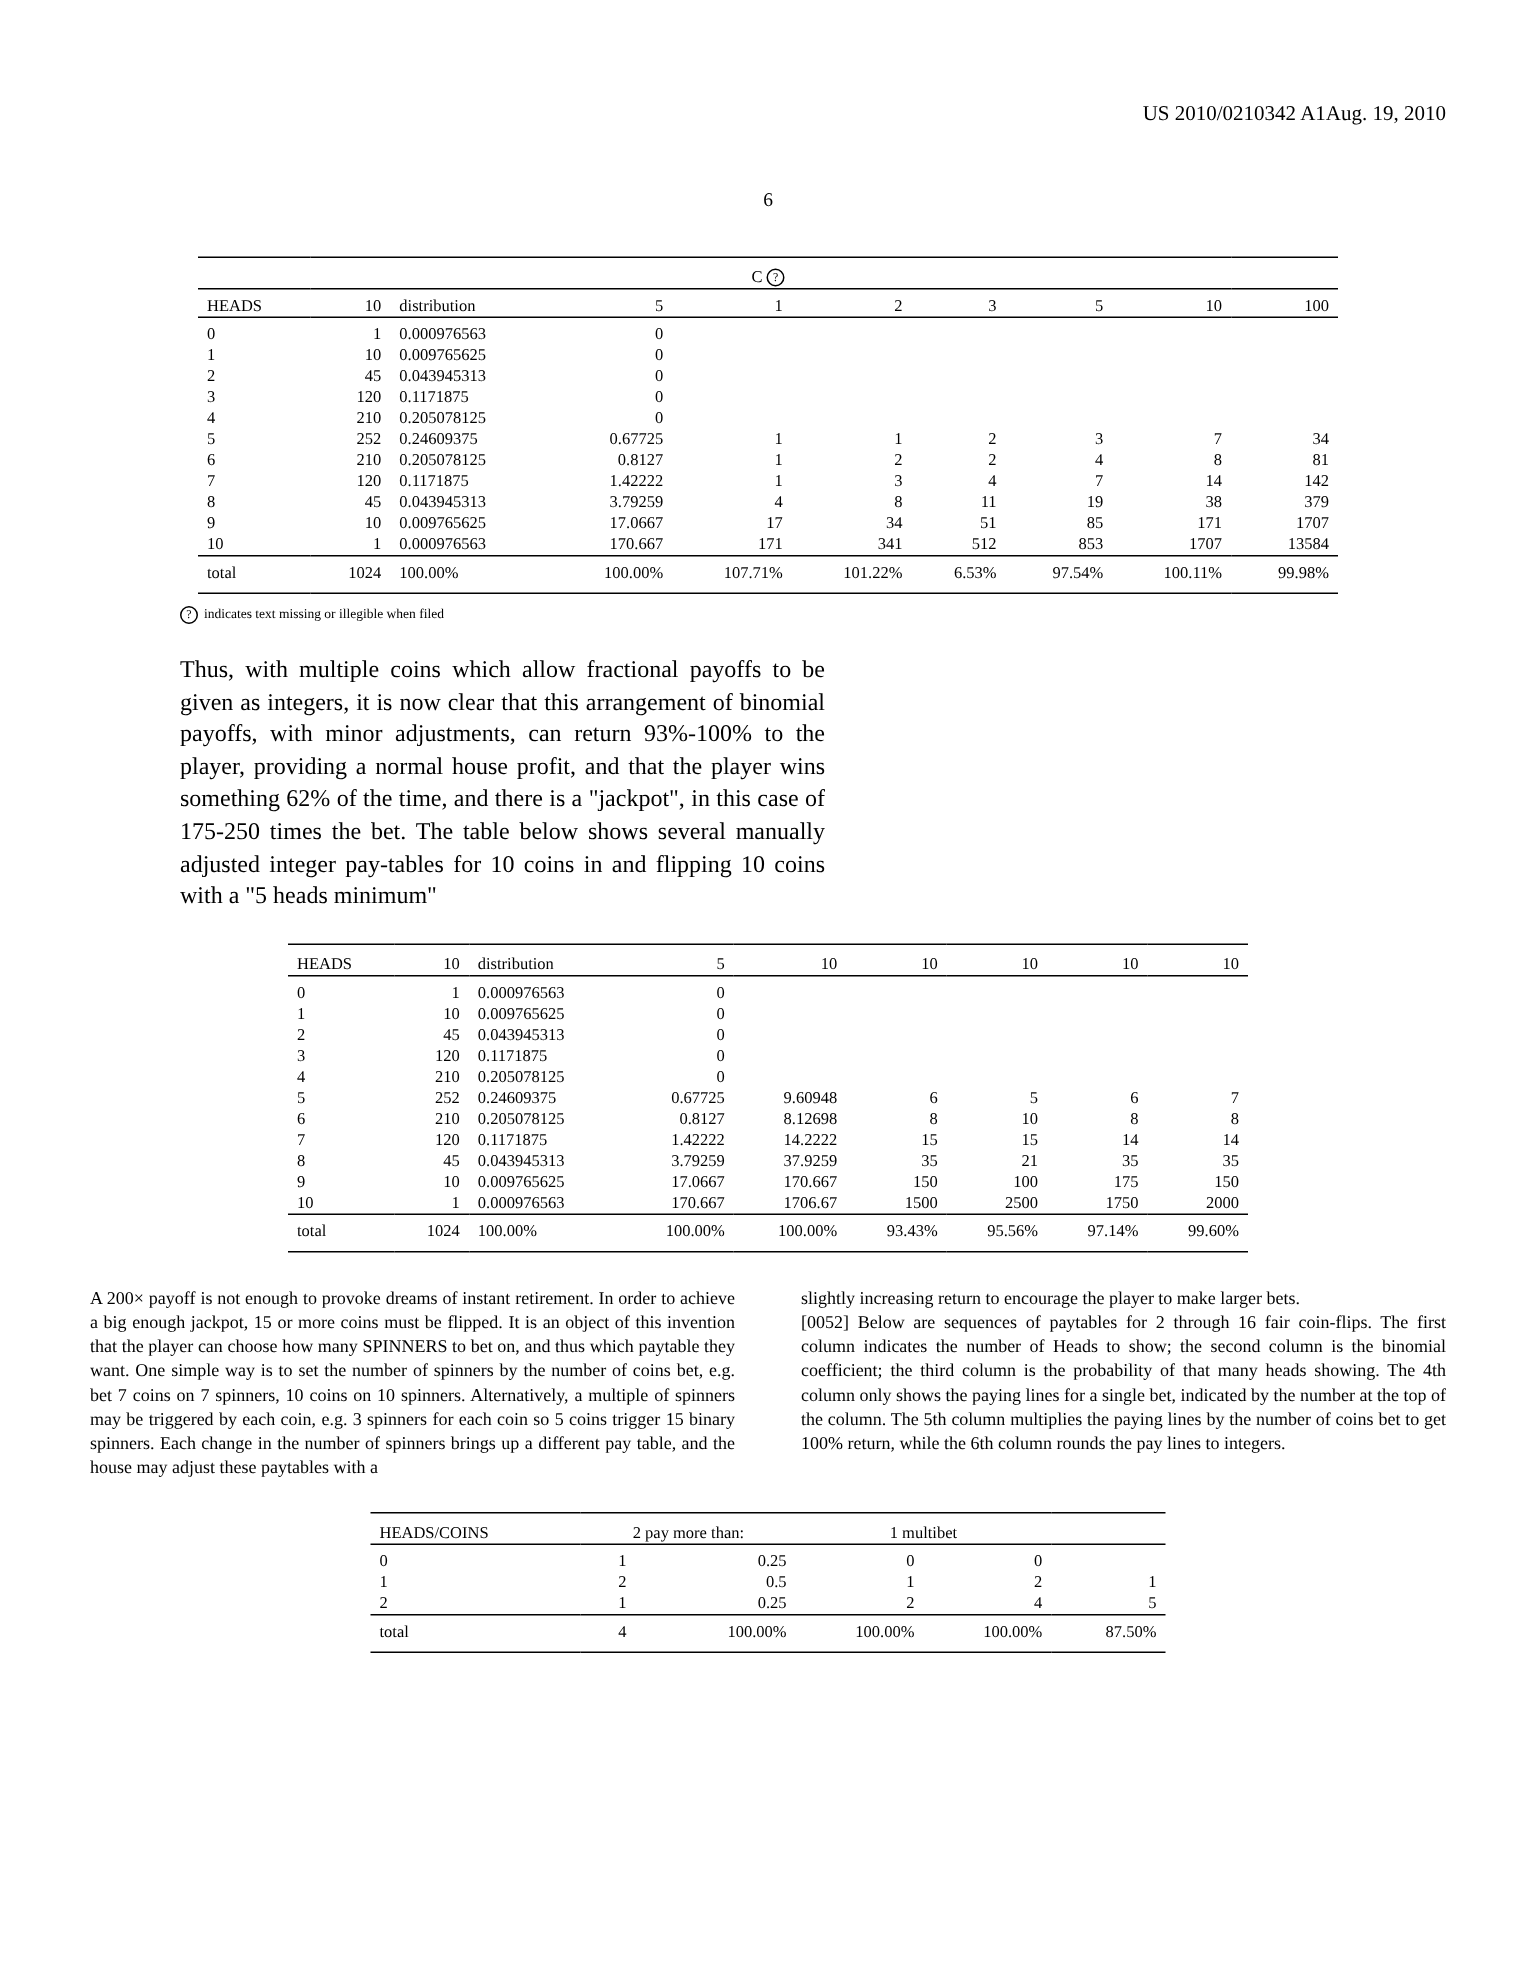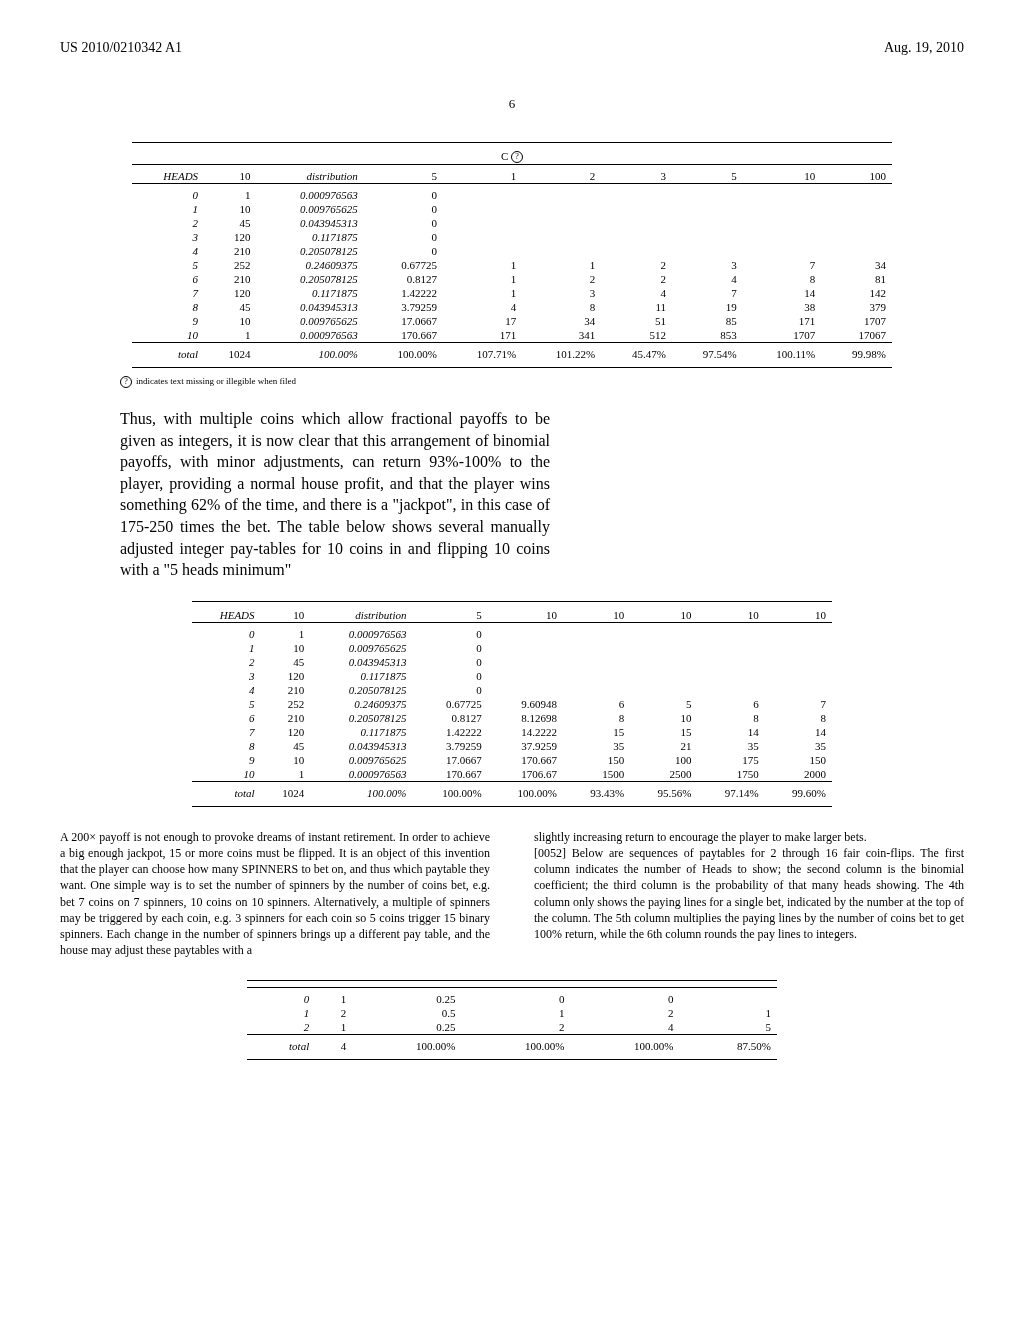--- a/index.html
+++ b/index.html
@@ -6,43 +6,44 @@
   font-family: "Times New Roman", Times, serif;
   font-size: 12px;
   margin: 0;
   padding: 40px 60px;
   width: 904px;
   background: white;
   color: black;
 }
 .header {
   display: flex;
-  justify-content: space-between;
+  justify-content: flex-end;
   margin-bottom: 40px;
   font-size: 14px;
+  margin-top: 29px;
 }
 .page-num {
   text-align: center;
   margin-bottom: 30px;
   font-size: 13px;
 }
 table {
   border-collapse: collapse;
   font-size: 11px;
   margin: 0 auto 8px auto;
 }
 table.t1 { width: 760px; }
 table.t2 { width: 640px; }
 table.t3 { width: 530px; }
 td, th {
   padding: 1px 6px;
   text-align: right;
   font-weight: normal;
 }
-td.left, th.left { text-align: right; font-style: italic; }
+td.left, th.left { text-align: left; }
 td.center, th.center { text-align: center; }
 .rule-top { border-top: 1.5px solid black; }
 .rule-thin-top { border-top: 0.75px solid black; }
 .rule-bot { border-bottom: 1.5px solid black; }
 .footnote {
   font-size: 9px;
   margin: 4px 0 20px 60px;
 }
 .footnote .sym {
   display: inline-block;
@@ -248,35 +249,35 @@
       <tr>
         <td class="left">10</td>
         <td>1</td>
         <td class="left">0.000976563</td>
         <td>170.667</td>
         <td>171</td>
         <td>341</td>
         <td>512</td>
         <td>853</td>
         <td>1707</td>
-        <td>17067</td>
+        <td>13584</td>
       </tr>
     </tbody>
   <tbody>
       <tr class="rule-thin-top">
         <td colspan="10" style="height:2px;"></td>
       </tr>
   <tr>
     <td class="left">total</td>
     <td>1024</td>
     <td class="left">100.00%</td>
     <td>100.00%</td>
     <td>107.71%</td>
     <td>101.22%</td>
-    <td>45.47%</td>
+    <td>6.53%</td>
     <td>97.54%</td>
     <td>100.11%</td>
     <td>99.98%</td>
   </tr>
   <tr class="rule-bot">
         <td colspan="10" style="height:4px;"></td>
       </tr>
 </tbody>
   </table>
 <div class="footnote"><span class="sym">?</span><span>indicates text missing or illegible when filed</span></div>
@@ -453,20 +454,26 @@
     <span>slightly increasing return to encourage the player to make larger bets.</span><br>
     <span>[0052]   Below are sequences of paytables for 2 through 16 fair coin-flips. The first column indicates the number of Heads to show; the second column is the binomial coefficient; the third column is the probability of that many heads showing. The 4th column only shows the paying lines for a single bet, indicated by the number at the top of the column. The 5th column multiplies the paying lines by the number of coins bet to get 100% return, while the 6th column rounds the pay lines to integers.</span>
   </div>
 </div>
 
 <table class="t3">
   <tbody>
       <tr class="rule-top">
         <td colspan="6" style="height:4px;"></td>
       </tr>
+  <tr>
+    <th class="left">HEADS/COINS</th>
+    <th colspan="2" class="center">2 pay more than:</th>
+    <th colspan="2" class="center">1 multibet</th>
+    <th></th>
+  </tr>
   <tr class="rule-thin-top">
         <td colspan="6" style="height:2px;"></td>
       </tr>
   <tr>
     <td class="left">0</td>
     <td>1</td>
     <td>0.25</td>
     <td>0</td>
     <td>0</td>
     <td></td>

